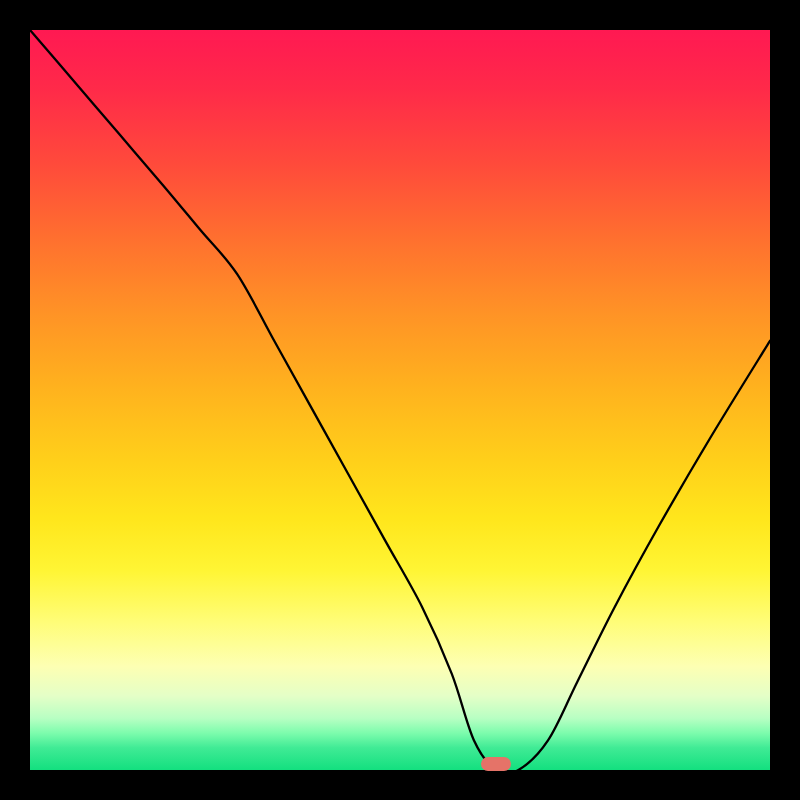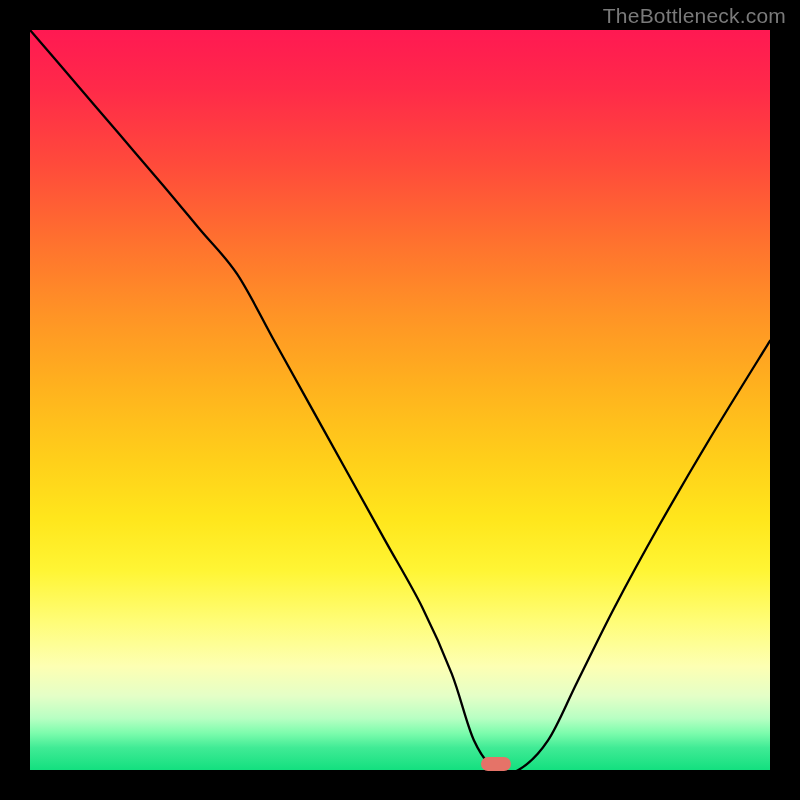--- a/index.html
+++ b/index.html
@@ -73,14 +73,13 @@
 
 <div class="frame">
 
   <div class="plot-area">
     <svg viewBox="0 0 740 740" preserveAspectRatio="none">
       <path id="curve-path" d="M 0 0 C 7.3999999999999995 8.633333333333326, 29.6 34.53333333333329, 44.4 51.799999999999955 C 59.199999999999996 69.06666666666662, 74 86.33333333333336, 88.8 103.60000000000002 C 103.6 120.86666666666669, 119.63333333333333 139.36666666666665, 133.2 155.39999999999998 C 146.76666666666665 171.4333333333333, 157.86666666666667 185.00000000000006, 170.20000000000002 199.80000000000007 C 182.53333333333336 214.60000000000008, 194.86666666666667 225.7, 207.20000000000002 244.2 C 219.53333333333336 262.7, 231.86666666666667 288.6, 244.20000000000002 310.8 C 256.53333333333336 333, 268.8666666666667 355.20000000000005, 281.2 377.40000000000003 C 293.5333333333333 399.6, 305.8666666666667 421.8, 318.2 444 C 330.5333333333333 466.2, 342.8666666666667 488.40000000000003, 355.2 510.6 C 367.5333333333333 532.8000000000001, 381.1 555, 392.20000000000005 577.2 C 403.30000000000007 599.4000000000001, 413.16666666666663 621.5999999999999, 421.79999999999995 643.8 C 430.4333333333333 666, 436.6 694.3666666666667, 444 710.4 C 451.4 726.4333333333333, 458.79999999999995 735.0666666666666, 466.2 740 C 473.6 744.9333333333334, 479.7666666666667 744.9333333333334, 488.40000000000003 740 C 497.03333333333336 735.0666666666666, 508.1333333333333 725.1999999999999, 518 710.4 C 527.8666666666667 695.6, 536.5 673.4000000000001, 547.6 651.2 C 558.7 629, 571.0333333333333 603.1, 584.6 577.2 C 598.1666666666667 551.3000000000001, 612.9666666666667 524.1666666666666, 629 495.79999999999995 C 645.0333333333333 467.4333333333333, 662.3000000000001 437.8333333333333, 680.8000000000001 407 C 699.3000000000001 376.1666666666667, 730.1333333333333 326.83333333333337, 740 310.8" fill="none" stroke="#000" stroke-width="2.3" stroke-linejoin="round" stroke-linecap="round"></path>
     </svg>
     <div id="marker" class="marker" style="left: 466.2px; top: 734.08px; background: rgb(229, 115, 104);"></div>
   </div>
 
-  <div class="watermark">TheBottleneck.com</div>
 </div>
 
 </body></html>

